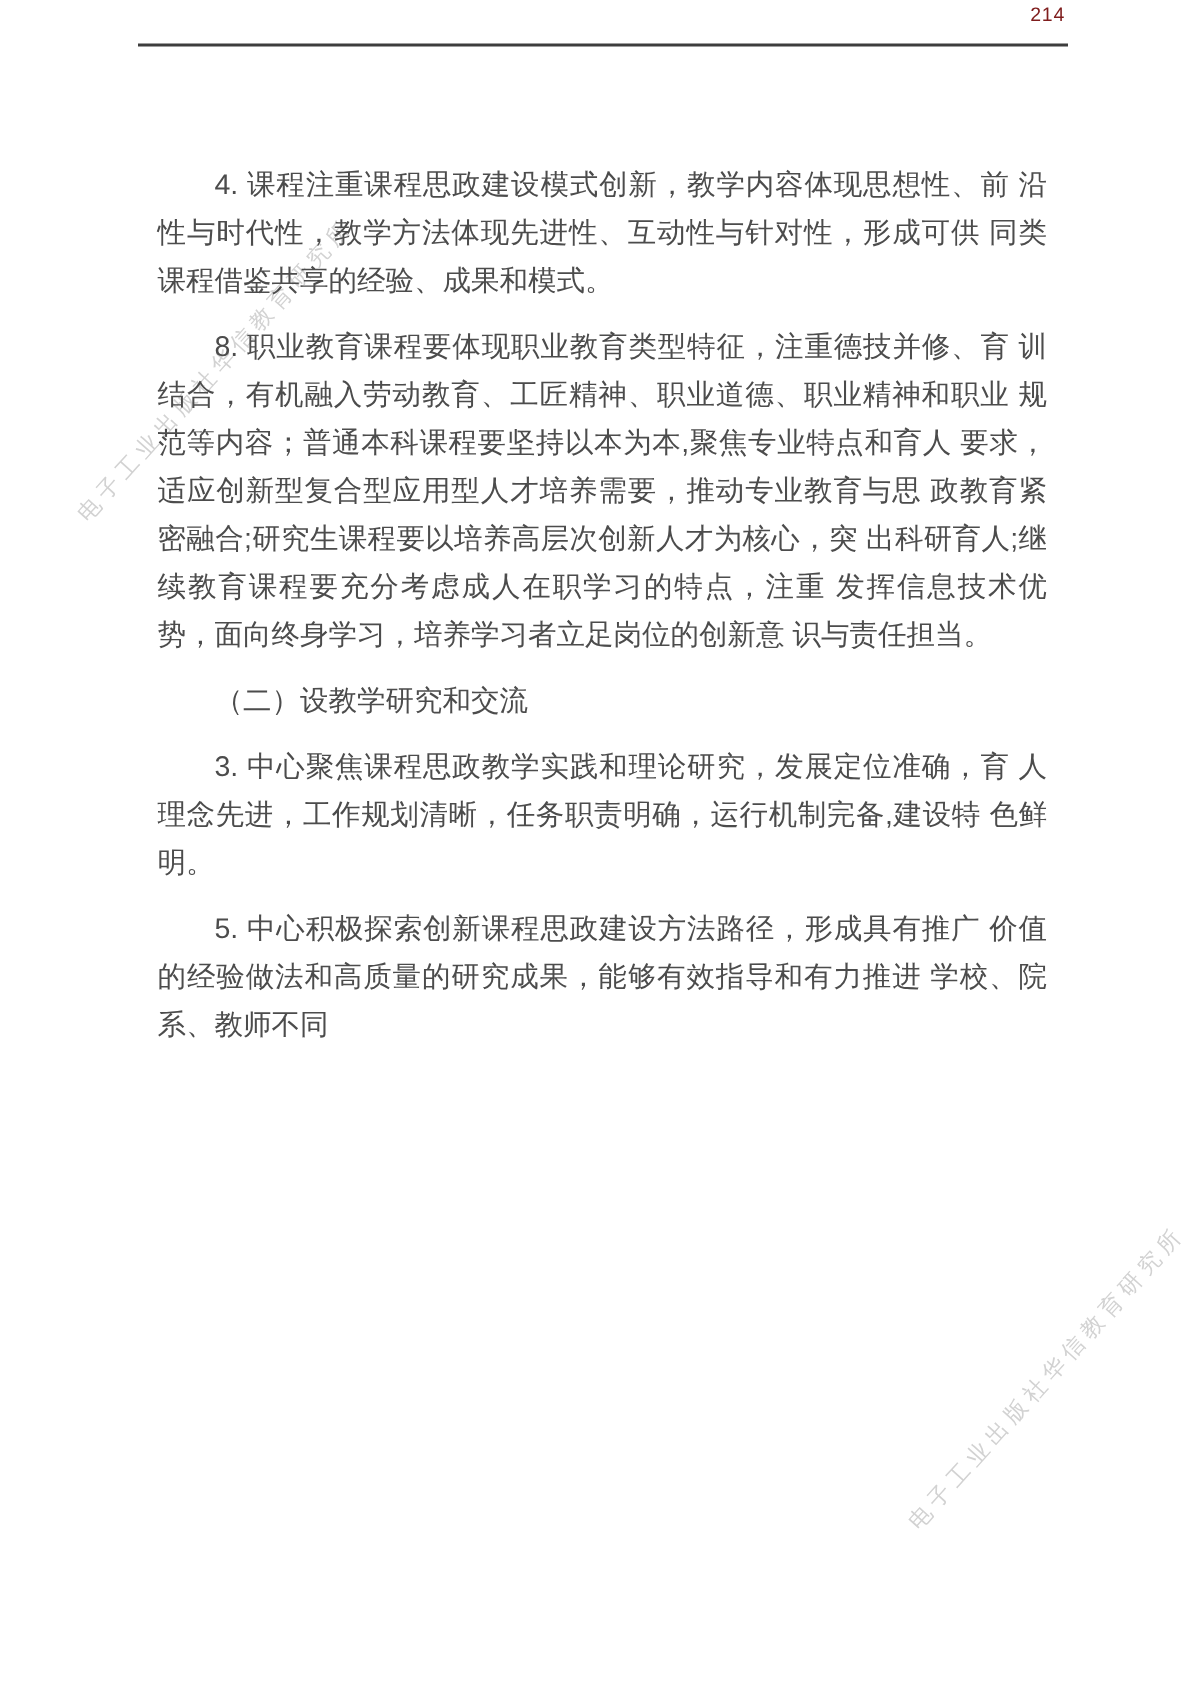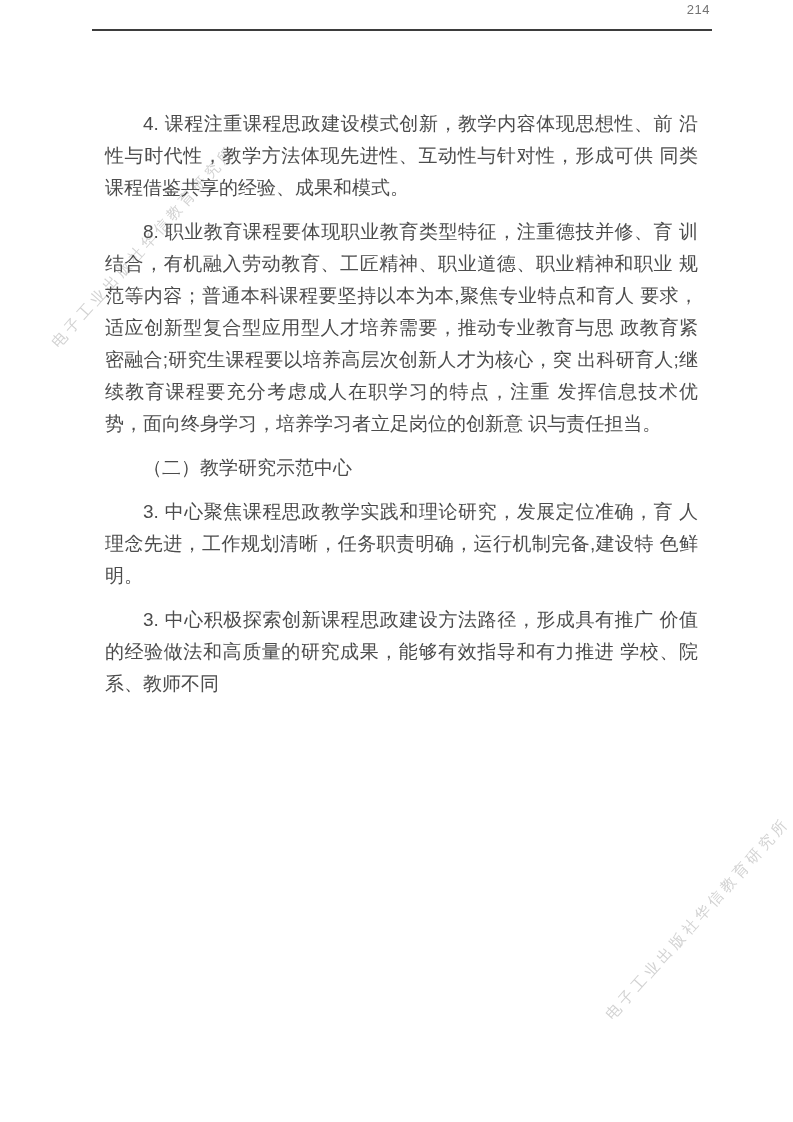--- a/index.html
+++ b/index.html
@@ -14,21 +14,21 @@
     background: #ffffff;
     overflow: hidden;
     font-family: "Liberation Sans", sans-serif;
   }
   .page-number {
     position: absolute;
     top: 2px;
     right: 83px;
     font-size: 13px;
     letter-spacing: 0.5px;
-    color: #737373;
+    color: #7f1d1d;
   }
   .header-rule {
     position: absolute;
     left: 92px;
     top: 29px;
     width: 620px;
     height: 2px;
     background: #3d3d3d;
   }
   .watermark {
@@ -72,18 +72,18 @@
 
   <div class="header-rule"></div>
 
   <span class="watermark wm-left">电子工业出版社华信教育研究所</span>
 
   <span class="watermark wm-right">电子工业出版社华信教育研究所</span>
 
   <div class="body-text">
     <p>4. 课程注重课程思政建设模式创新，教学内容体现思想性、前 沿性与时代性，教学方法体现先进性、互动性与针对性，形成可供 同类课程借鉴共享的经验、成果和模式。</p>
     <p>8. 职业教育课程要体现职业教育类型特征，注重德技并修、育 训结合，有机融入劳动教育、工匠精神、职业道德、职业精神和职业 规范等内容；普通本科课程要坚持以本为本,聚焦专业特点和育人 要求，适应创新型复合型应用型人才培养需要，推动专业教育与思 政教育紧密融合;研究生课程要以培养高层次创新人才为核心，突 出科研育人;继续教育课程要充分考虑成人在职学习的特点，注重 发挥信息技术优势，面向终身学习，培养学习者立足岗位的创新意 识与责任担当。</p>
-    <p>（二）教学研究示范中心</p>
+    <p>（二）设教学研究和交流</p>
     <p>3. 中心聚焦课程思政教学实践和理论研究，发展定位准确，育 人理念先进，工作规划清晰，任务职责明确，运行机制完备,建设特 色鲜明。</p>
-    <p>3. 中心积极探索创新课程思政建设方法路径，形成具有推广 价值的经验做法和高质量的研究成果，能够有效指导和有力推进 学校、院系、教师不同</p>
+    <p>5. 中心积极探索创新课程思政建设方法路径，形成具有推广 价值的经验做法和高质量的研究成果，能够有效指导和有力推进 学校、院系、教师不同</p>
   </div>
 
 </div>
 
 </body></html>

